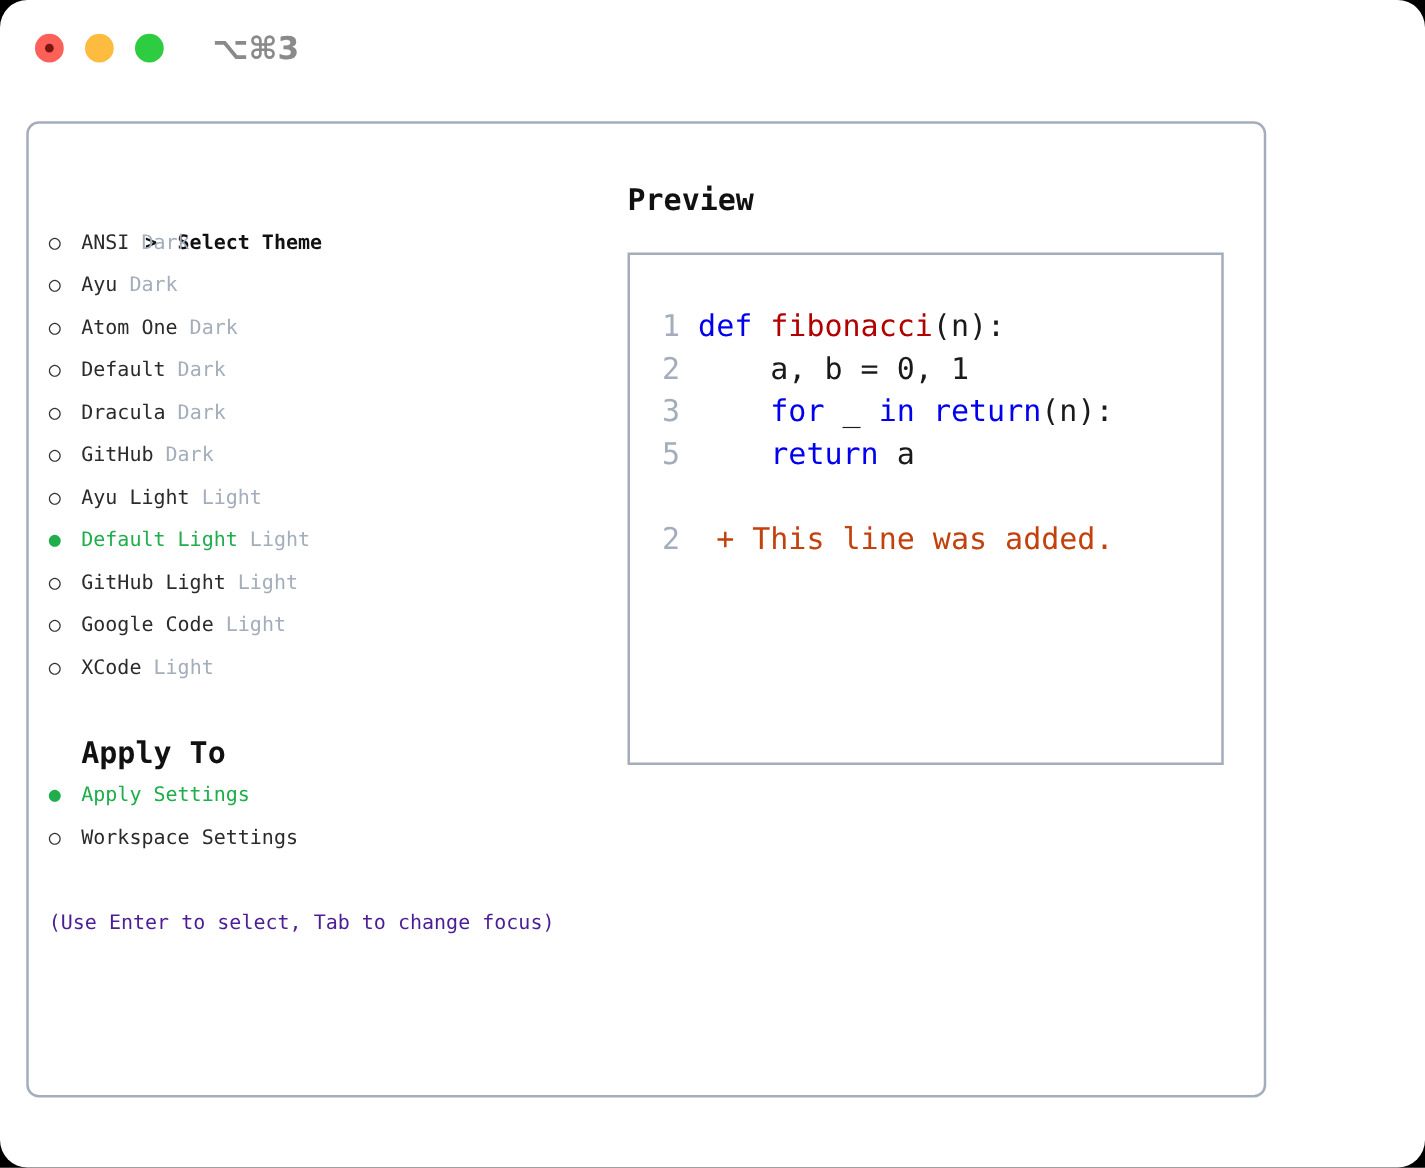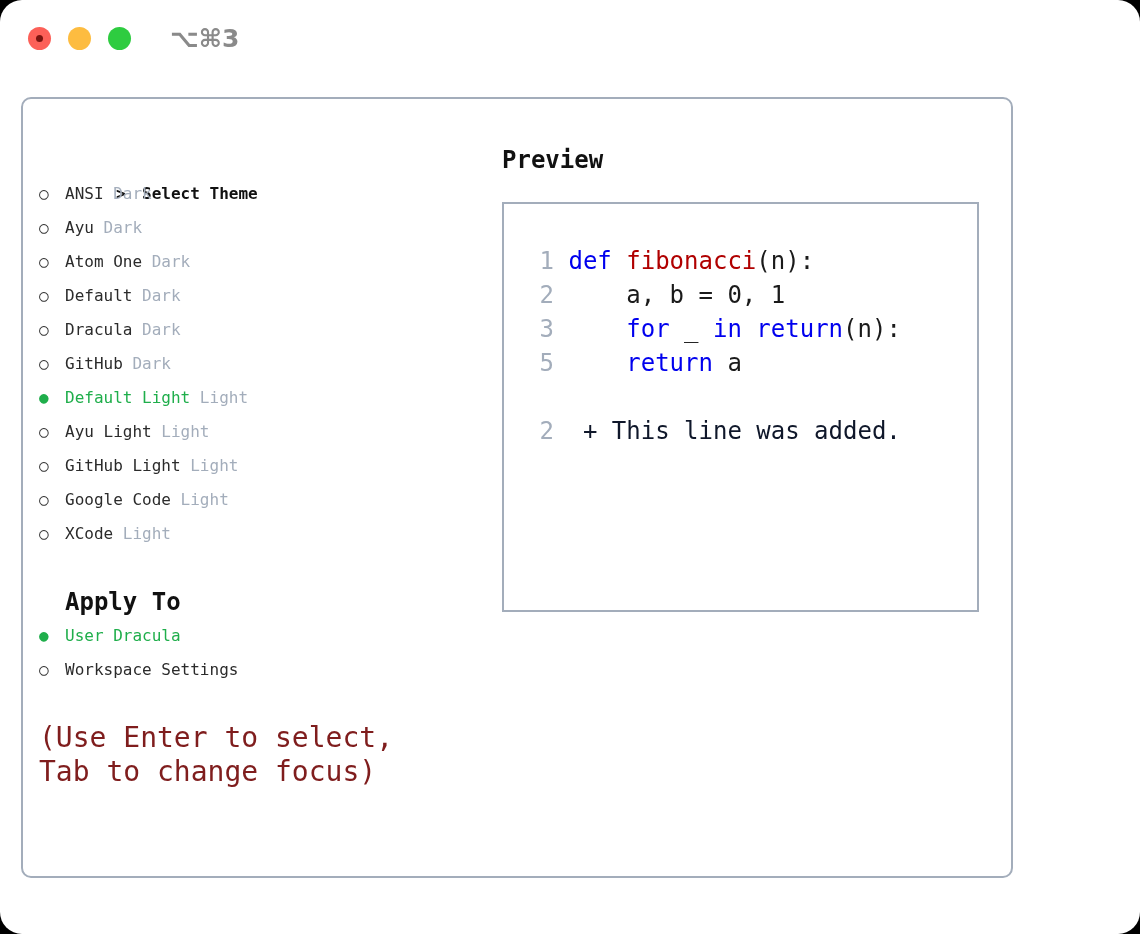--- a/index.html
+++ b/index.html
@@ -111,23 +111,23 @@
     line-height: 34px;
     font-size: 24px;
     color: #111111;
     font-weight: bold;
     white-space: pre;
     padding-left: 26px;
   }
   .spacer { height: 34px; }
 
   .hint {
-    font-size: 28px;
-    line-height: 34px;
-    color: #7f1d1d;
+    font-size: 16px;
+    line-height: 34px;
+    color: #4c1d95;
     white-space: pre-wrap;
     width: 410px;
   }
 
   
   .right-col {
     position: absolute;
     left: 479px;
     top: 44px;
     width: 500px;
@@ -144,42 +144,42 @@
     left: 0px;
     top: 59px;
     width: 477px;
     height: 410px;
     border: 2px solid #A3ADBB;
     box-sizing: border-box;
     background: #ffffff;
   }
   .code-area {
     position: absolute;
-    left: 16px;
+    left: 6px;
     top: 40px;
     width: 465px;
   }
   .code-line {
     height: 34px;
     line-height: 34px;
     font-size: 24px;
     white-space: pre;
   }
   .lineno {
     display: inline-block;
     width: 34px;
     text-align: right;
     color: #A3ADBB;
   }
   .code-text { color: #1a1a1a; }
   .kw   { color: #0000EE; }
   .fn   { color: #B00000; }
   .ctx  { color: #8a8a8a; }
   .del  { color: #CC0000; }
-  .add  { color: #0f172a; }
+  .add  { color: #c2410c; }
   .blank-line { height: 34px; }
 </style>
 </head>
 <body>
 
 <div class="window">
 
   <div class="titlebar">
     <div class="dot dot-close"></div>
     <div class="dot dot-min"></div>
@@ -195,33 +195,33 @@
         <span class="marker">&gt; </span><span>Select Theme</span>
       </div>
 
       <div id="theme-items">
           <div class="list-line"><span class="marker bullet-empty">○ </span><span class="label-normal">ANSI</span><span class="tag"> Dark</span></div>
           <div class="list-line"><span class="marker bullet-empty">○ </span><span class="label-normal">Ayu</span><span class="tag"> Dark</span></div>
           <div class="list-line"><span class="marker bullet-empty">○ </span><span class="label-normal">Atom One</span><span class="tag"> Dark</span></div>
           <div class="list-line"><span class="marker bullet-empty">○ </span><span class="label-normal">Default</span><span class="tag"> Dark</span></div>
           <div class="list-line"><span class="marker bullet-empty">○ </span><span class="label-normal">Dracula</span><span class="tag"> Dark</span></div>
           <div class="list-line"><span class="marker bullet-empty">○ </span><span class="label-normal">GitHub</span><span class="tag"> Dark</span></div>
+          <div class="list-line"><span class="marker bullet-empty">○ </span><span class="label-normal">Ayu Light</span><span class="tag"> Light</span></div>
           <div class="list-line"><span class="marker bullet-full">● </span><span class="label-selected">Default Light</span><span class="tag"> Light</span></div>
-          <div class="list-line"><span class="marker bullet-empty">○ </span><span class="label-normal">Ayu Light</span><span class="tag"> Light</span></div>
           <div class="list-line"><span class="marker bullet-empty">○ </span><span class="label-normal">GitHub Light</span><span class="tag"> Light</span></div>
           <div class="list-line"><span class="marker bullet-empty">○ </span><span class="label-normal">Google Code</span><span class="tag"> Light</span></div>
           <div class="list-line"><span class="marker bullet-empty">○ </span><span class="label-normal">XCode</span><span class="tag"> Light</span></div>
         </div>
 
       <div class="spacer"></div>
 
       <div class="group-label">Apply To</div>
 
       <div id="apply-items">
-          <div class="list-line"><span class="marker bullet-full">● </span><span class="label-selected">User Dracula</span></div>
+          <div class="list-line"><span class="marker bullet-full">● </span><span class="label-selected">Apply Settings</span></div>
           <div class="list-line"><span class="marker bullet-empty">○ </span><span class="label-normal">Workspace Settings</span></div>
         </div>
 
       <div class="spacer"></div>
 
       <div class="hint">(Use Enter to select, Tab to change focus)</div>
     </div>
 
     <div class="right-col">
       <div class="preview-title">Preview</div>

